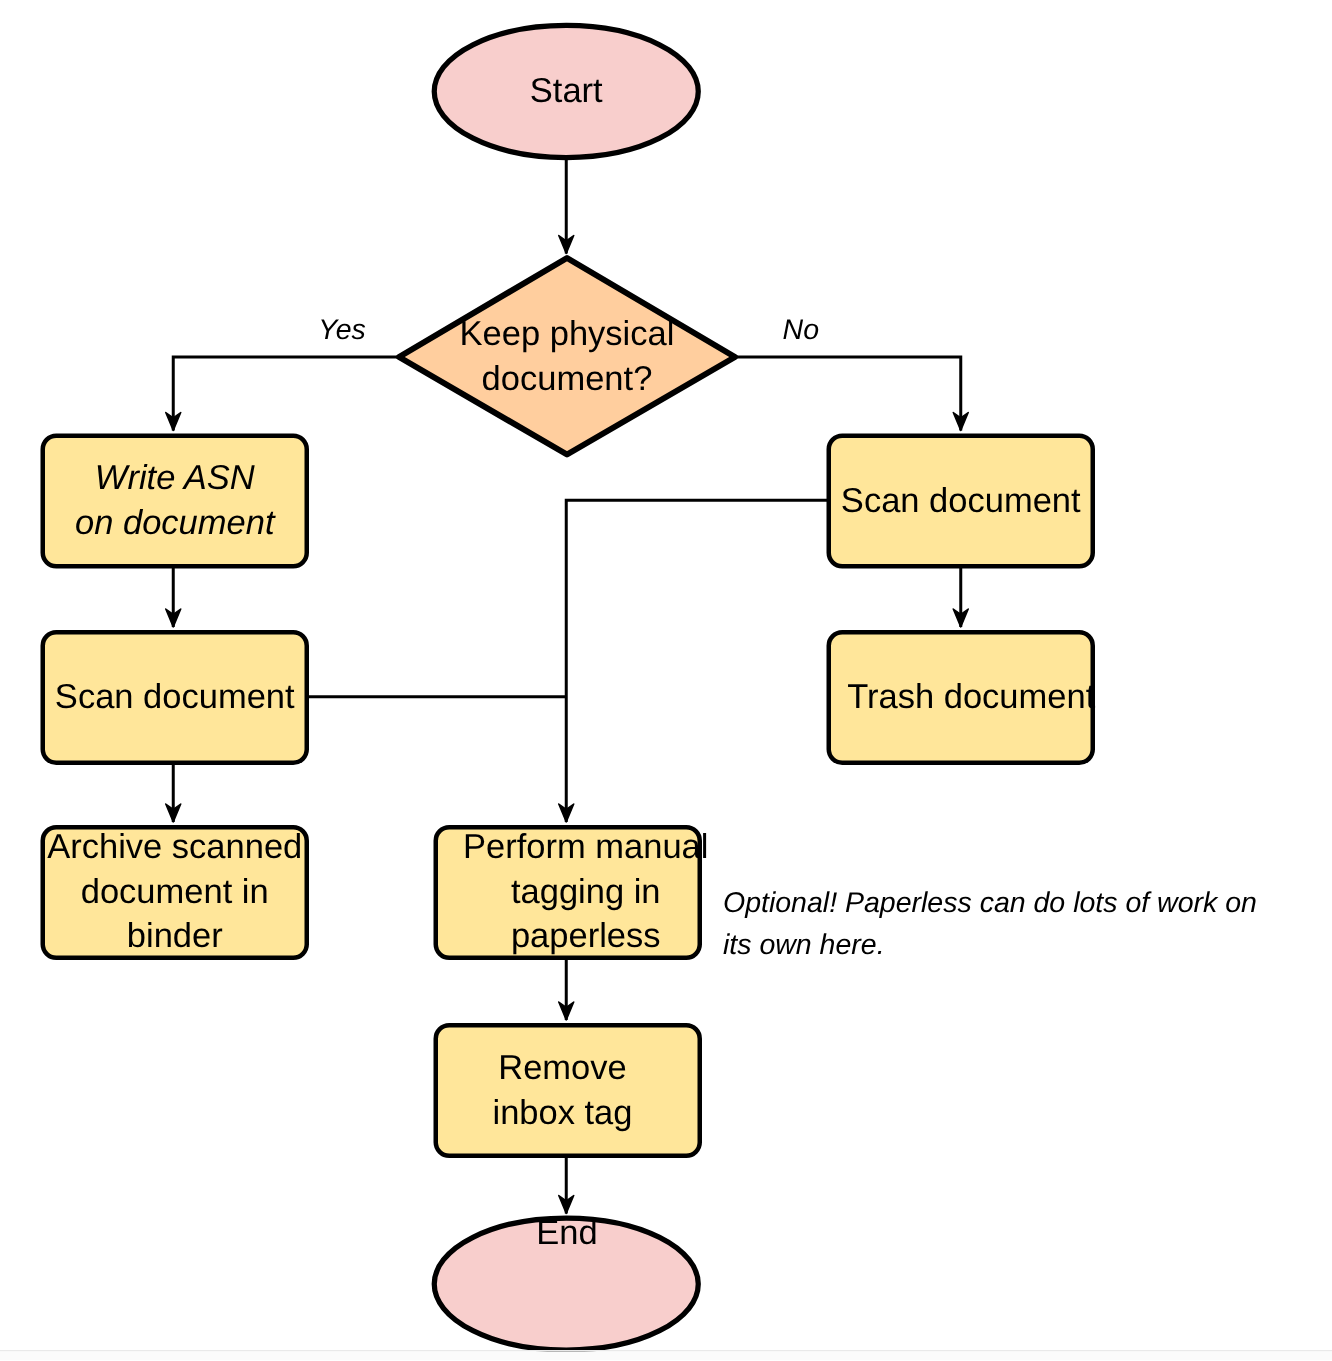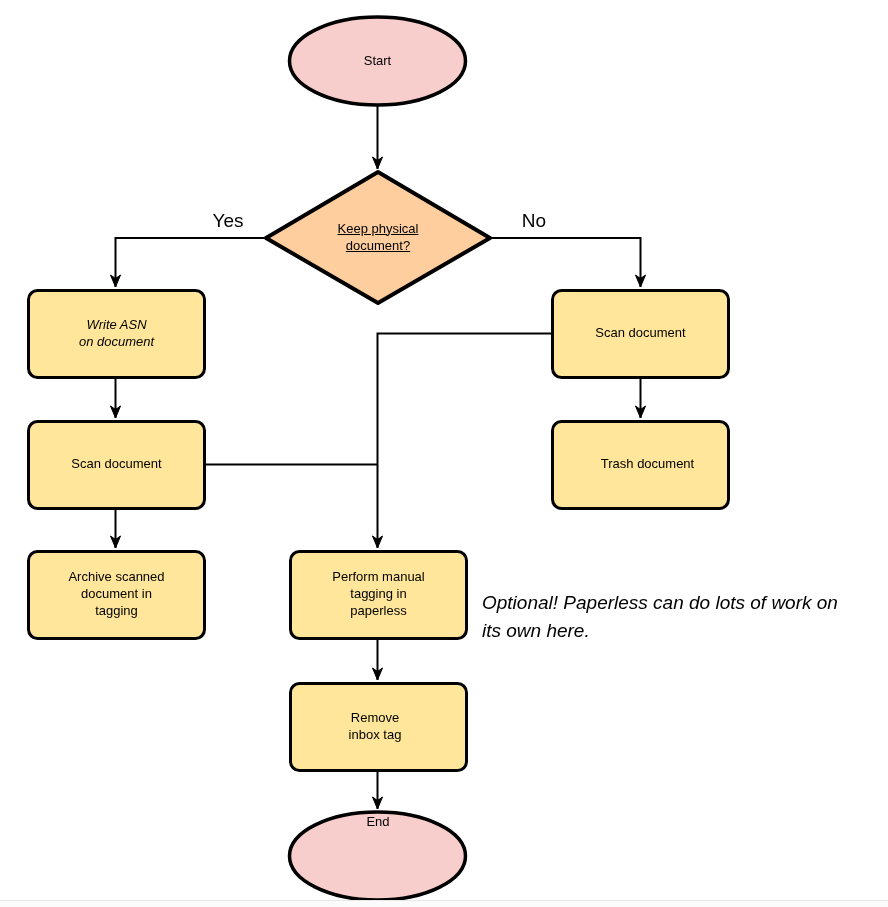--- a/index.html
+++ b/index.html
@@ -13,29 +13,30 @@
     overflow: hidden;
   }
   #edges-and-shapes { position: absolute; left: 0; top: 0; }
   .label {
     position: absolute;
     display: flex;
     align-items: center;
     justify-content: center;
     text-align: center;
     white-space: pre-line;
-    font-size: 13px;
+    font-size: 23px;
     line-height: 1.3;
     color: #000000;
   }
   .edge-label {
     position: absolute;
     font-size: 19px;
     text-align: center;
     color: #000000;
+    font-style: italic;
   }
   .note {
     position: absolute;
     font-size: 19px;
     font-style: italic;
     line-height: 1.45;
     white-space: pre-line;
     text-align: left;
     color: #000000;
   }
@@ -81,31 +82,31 @@
     <rect x="28.5" y="421.5" width="176" height="87" rx="9" stroke="#000000" stroke-width="3" fill="#ffe69a"></rect>
     <rect x="28.5" y="551.5" width="176" height="87" rx="9" stroke="#000000" stroke-width="3" fill="#ffe69a"></rect>
     <rect x="552.5" y="290.5" width="176" height="87" rx="9" stroke="#000000" stroke-width="3" fill="#ffe69a"></rect>
     <rect x="552.5" y="421.5" width="176" height="87" rx="9" stroke="#000000" stroke-width="3" fill="#ffe69a"></rect>
     <rect x="290.5" y="551.5" width="176" height="87" rx="9" stroke="#000000" stroke-width="3" fill="#ffe69a"></rect>
     <rect x="290.5" y="683.5" width="176" height="87" rx="9" stroke="#000000" stroke-width="3" fill="#ffe69a"></rect>
     <ellipse cx="377.5" cy="856" rx="88" ry="44" stroke="#000000" stroke-width="3.5" fill="#f8cecc"></ellipse>
   </svg>
 
   <div class="label" style="left:289px; top:17px; width:177px; height:88px;">Start</div>
-  <div class="label" style="left:278px; top:172px; width:200px; height:131px;text-decoration:underline;">Keep physical
+  <div class="label" style="left:278px; top:172px; width:200px; height:131px;">Keep physical
 document?</div>
   <div class="label" style="left:28px; top:290px; width:177px; height:87px;font-style:italic;">Write ASN
 on document</div>
   <div class="label" style="left:28px; top:421px; width:177px; height:87px;">Scan document</div>
   <div class="label" style="left:28px; top:551px; width:177px; height:87px;">Archive scanned
 document in
-tagging</div>
+binder</div>
   <div class="label" style="left:552px; top:290px; width:177px; height:87px;">Scan document</div>
   <div class="label" style="left:552px; top:421px; width:191px; height:87px;">Trash document</div>
-  <div class="label" style="left:290px; top:551px; width:177px; height:87px;">Perform manual
+  <div class="label" style="left:290px; top:551px; width:177px; height:87px;padding-left:12px;">Perform manual
 tagging in
 paperless</div>
   <div class="label" style="left:290px; top:683px; width:170px; height:87px;">Remove
 inbox tag</div>
   <div class="label" style="left:290px; top:778px; width:176px; height:88px;">End</div>
 
   <div class="edge-label" style="left:203px; top:210px; width:50px;">Yes</div>
   <div class="edge-label" style="left:496px; top:210px; width:50px;text-align:right;">No</div>
 
   <div class="note" style="left:482px; top:589px; width:420px;">Optional! Paperless can do lots of work on

